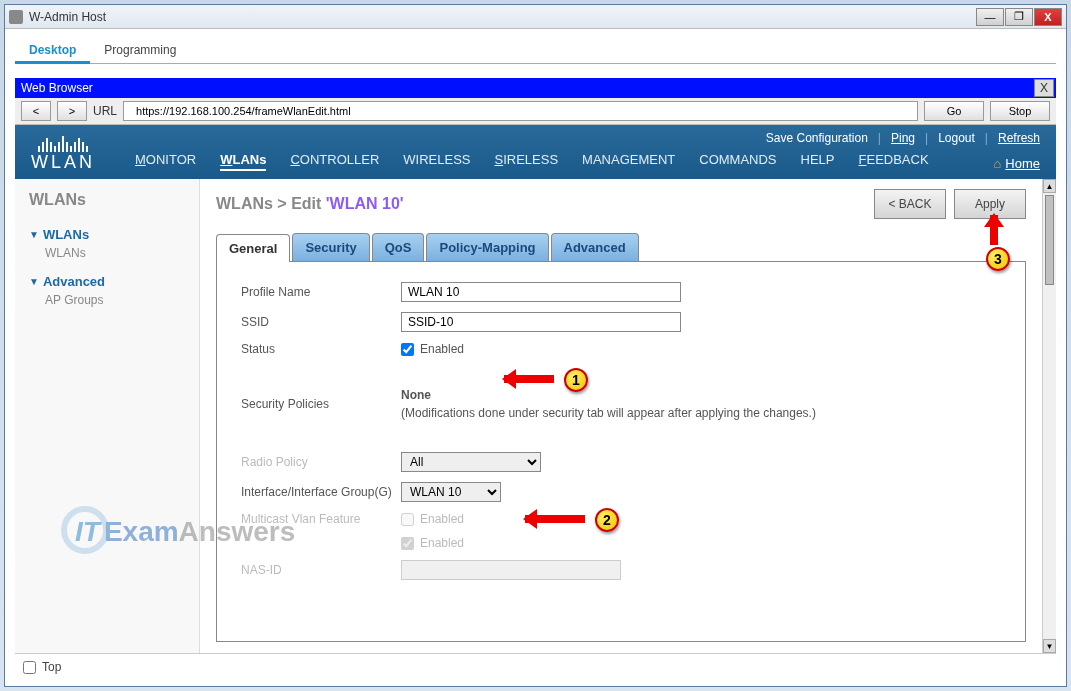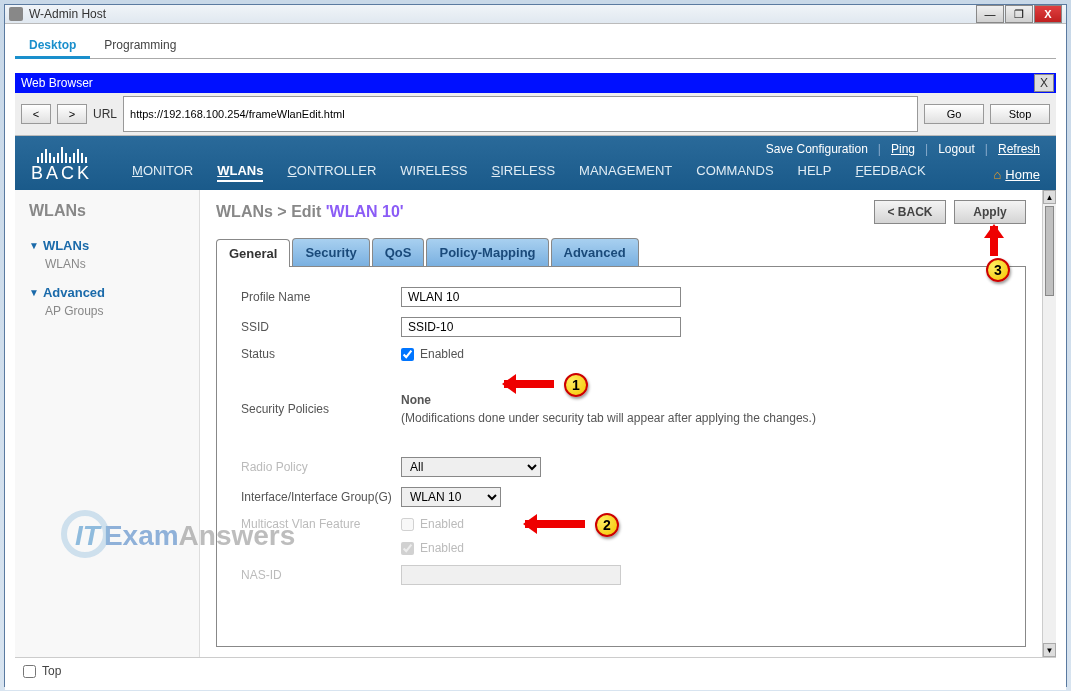--- a/index.html
+++ b/index.html
@@ -7,35 +7,35 @@
 
 .window-frame { background: #fff; border: 1px solid #5a7aa0; height: 683px; display: flex; flex-direction: column; }
 
 .titlebar { height: 24px; background: linear-gradient(to bottom, #f0f4f8 0%, #e0e8f0 100%); display: flex; align-items: center; padding: 0 4px; border-bottom: 1px solid #bbb; }
 .titlebar-icon { width: 14px; height: 14px; background: #888; border-radius: 2px; margin-right: 6px; }
 .titlebar-text { font-size: 12px; color: #333; flex: 1; }
 .titlebar-btns { display: flex; gap: 1px; }
 .titlebar-btn { width: 28px; height: 18px; border: 1px solid #888; background: linear-gradient(to bottom, #f0f0f0, #d0d0d0); font-size: 11px; display: flex; align-items: center; justify-content: center; cursor: pointer; }
 .titlebar-btn.close { background: linear-gradient(to bottom, #e04040, #c02020); color: #fff; font-weight: bold; }
 
-.inner-body { flex: 1; padding: 10px 10px 6px; display: flex; flex-direction: column; background: #fff; }
+.inner-body { flex: 1; padding: 10px 10px 6px; display: flex; flex-direction: column; background: #fff; border-radius: 12px; }
 
 .app-tabs { display: flex; border-bottom: 1px solid #aaa; }
 .app-tab { padding: 4px 14px 6px; font-size: 12px; color: #444; cursor: pointer; position: relative; }
 .app-tab.active { color: #1a8fcc; font-weight: bold; }
 .app-tab.active::after { content: ''; position: absolute; left: 0; right: 0; bottom: -1px; height: 3px; background: #1a8fcc; }
 
 .browser-header { background: #0010ff; color: #fff; display: flex; align-items: center; height: 20px; font-size: 12px; }
 .browser-header-text { padding-left: 6px; flex: 1; }
 .browser-close { width: 20px; height: 18px; background: #ddd; color: #333; border: 1px solid #888; display: flex; align-items: center; justify-content: center; margin-right: 2px; cursor: pointer; }
 
 .navbar { display: flex; align-items: center; gap: 6px; padding: 3px 6px; background: #eee; border-bottom: 1px solid #bbb; }
 .navbtn { width: 30px; height: 20px; border: 1px solid #999; background: linear-gradient(to bottom, #fff, #e0e0e0); font-size: 11px; cursor: pointer; }
 .urllabel { font-size: 12px; color: #333; }
-.urlinput { flex: 1; height: 36px; border: 1px solid #999; padding: 0 6px; font-size: 11px; }
+.urlinput { flex: 1; height: 20px; border: 1px solid #999; padding: 0 12px; font-size: 11px; }
 .gobtn, .stopbtn { width: 60px; height: 20px; border: 1px solid #999; background: linear-gradient(to bottom, #fff, #e0e0e0); font-size: 11px; cursor: pointer; }
 
 .cisco-banner { background: linear-gradient(to bottom, #2a6a9a 0%, #1a5a8a 100%); color: #fff; display: flex; align-items: flex-end; height: 54px; padding: 0 16px; position: relative; }
 .cisco-logo { display: flex; flex-direction: column; align-items: center; margin-right: 40px; padding-bottom: 6px; }
 .cisco-bars { display: flex; align-items: flex-end; gap: 2px; height: 18px; }
 .cisco-bars span { width: 2px; background: #fff; }
 .cisco-text { font-size: 18px; letter-spacing: 3px; color: #fff; }
 .top-menu { display: flex; gap: 24px; padding-bottom: 8px; }
 .top-menu-item { font-size: 13px; color: #e0ecf4; cursor: pointer; text-decoration: none; }
 .top-menu-item u { text-decoration: underline; }
@@ -54,21 +54,21 @@
 .sidebar-head { font-size: 13px; font-weight: bold; color: #1a6aaa; cursor: pointer; display: flex; align-items: center; gap: 4px; }
 .sidebar-arrow { color: #1a6aaa; font-size: 10px; }
 .sidebar-sub { font-size: 12px; color: #888; padding: 4px 0 0 16px; cursor: pointer; }
 
 .main-area { flex: 1; padding: 10px 16px 10px 16px; overflow-y: auto; position: relative; }
 
 .page-head { display: flex; align-items: center; margin-bottom: 14px; }
 .breadcrumb { font-size: 16px; color: #888; font-weight: bold; flex: 1; }
 .breadcrumb .strong { color: #8b5cf6; }
 .action-btns { display: flex; gap: 8px; }
-.action-btn { min-width: 72px; height: 24px; border: 1px solid #888; background: linear-gradient(to bottom, #f4f4f4, #d4d4d4); font-size: 12px; font-weight: bold; color: #444; cursor: pointer; }
+.action-btn { min-width: 72px; height: 30px; border: 1px solid #888; background: linear-gradient(to bottom, #f4f4f4, #d4d4d4); font-size: 12px; font-weight: normal; color: #444; cursor: pointer; }
 
 .tab-strip { display: flex; border-bottom: 1px solid #888; }
 .config-tab { padding: 6px 12px; font-size: 13px; font-weight: bold; border: 1px solid #888; border-bottom: none; border-radius: 4px 4px 0 0; margin-right: 2px; cursor: pointer; background: linear-gradient(to bottom, #a8d0f0, #7ab0e0); color: #1a4a7a; }
 .config-tab.active { background: #fff; color: #333; position: relative; top: 1px; }
 
 .tab-body { border: 1px solid #888; border-top: none; padding: 20px 24px; min-height: 380px; background: #fff; position: relative; }
 
 .form-row { display: flex; align-items: center; margin-bottom: 10px; }
 .form-label { width: 160px; font-size: 12px; color: #555; }
 .form-label.dim { color: #bbb; }
@@ -150,21 +150,21 @@
             <span style="height:6px"></span>
             <span style="height:10px"></span>
           <span style="height:16px"></span>
             <span style="height:10px"></span>
             <span style="height:6px"></span>
           <span style="height:10px"></span>
             <span style="height:14px"></span>
             <span style="height:10px"></span>
           <span style="height:6px"></span>
         </div>
-        <div class="cisco-text">BACK</div>
+        <div class="cisco-text">WLAN</div>
       </div>
       <div class="top-menu">
         <a class="top-menu-item"><u>M</u><span>ONITOR</span></a>
         <a class="top-menu-item active"><u>W</u><span>LANs</span></a>
         <a class="top-menu-item"><u>C</u><span>ONTROLLER</span></a>
         <a class="top-menu-item">W<span>IRELESS</span></a>
         <a class="top-menu-item"><u>S</u><span>IRELESS</span></a>
         <a class="top-menu-item">M<span>ANAGEMENT</span></a>
         <a class="top-menu-item">C<span>OMMANDS</span></a>
         <a class="top-menu-item">H<span>ELP</span></a>

